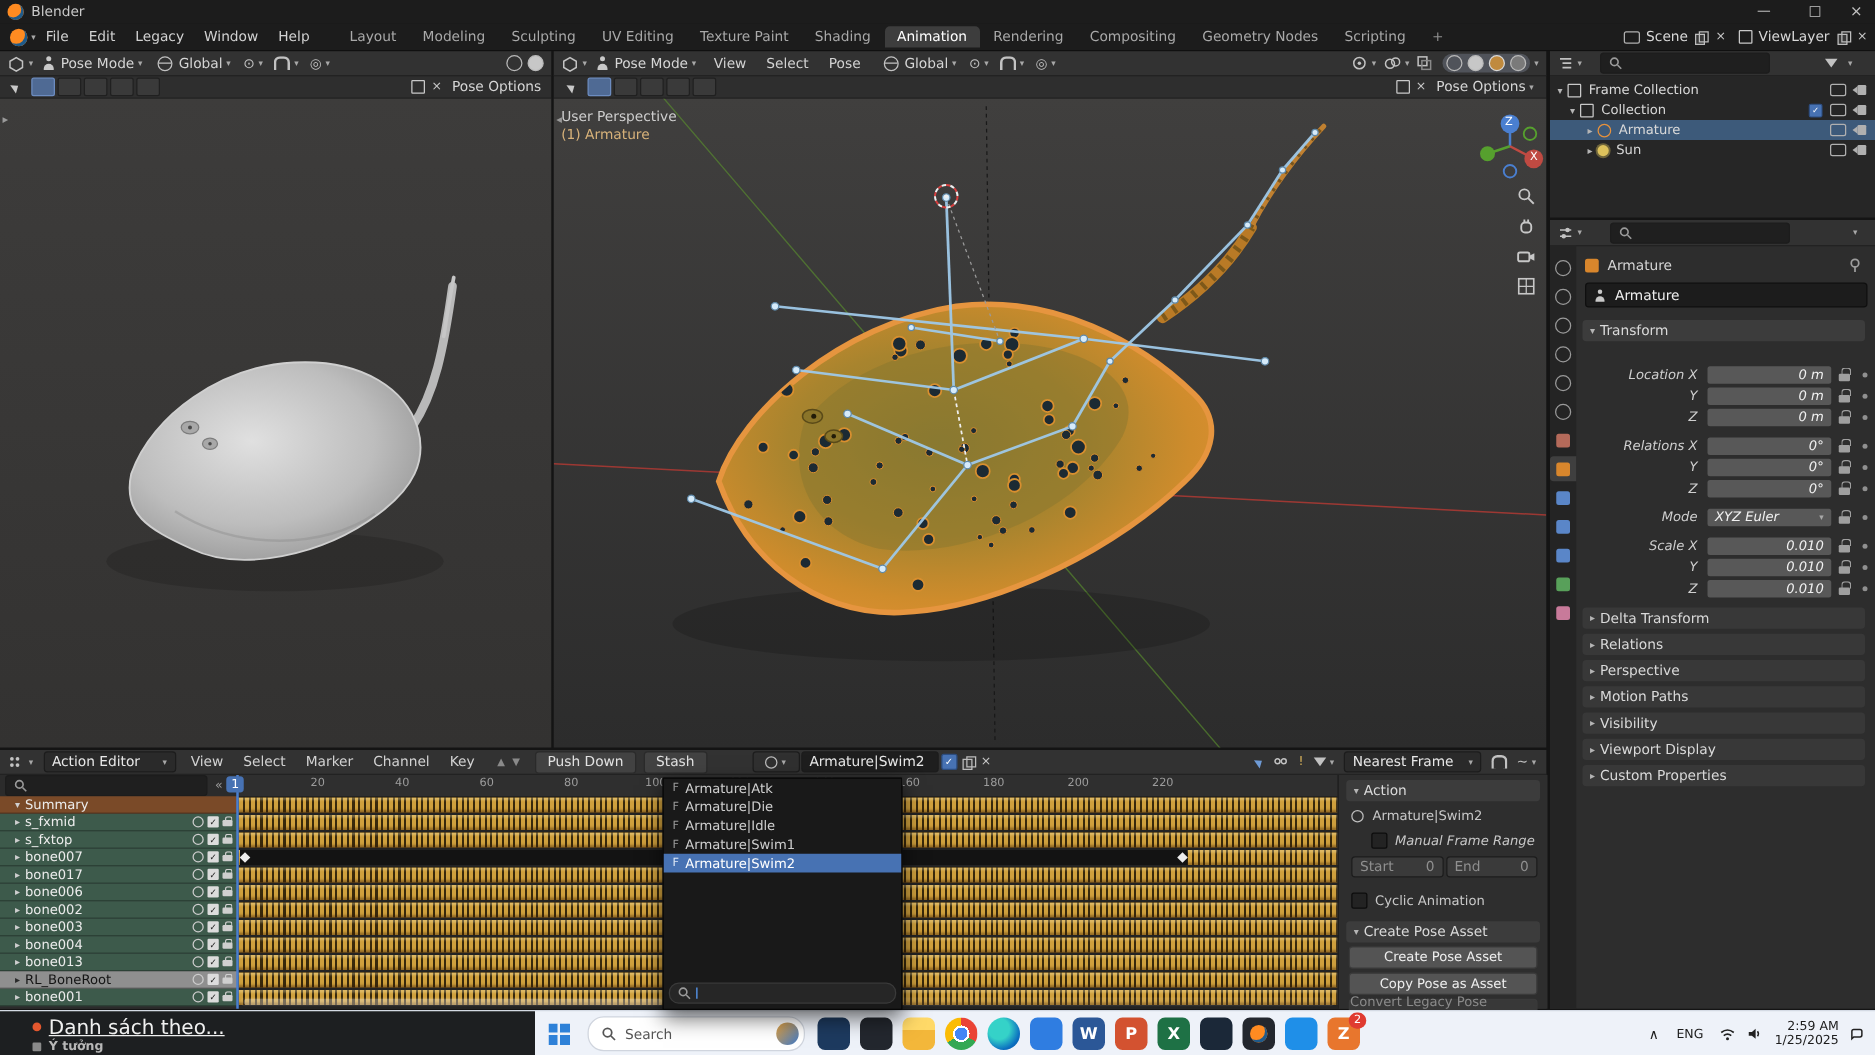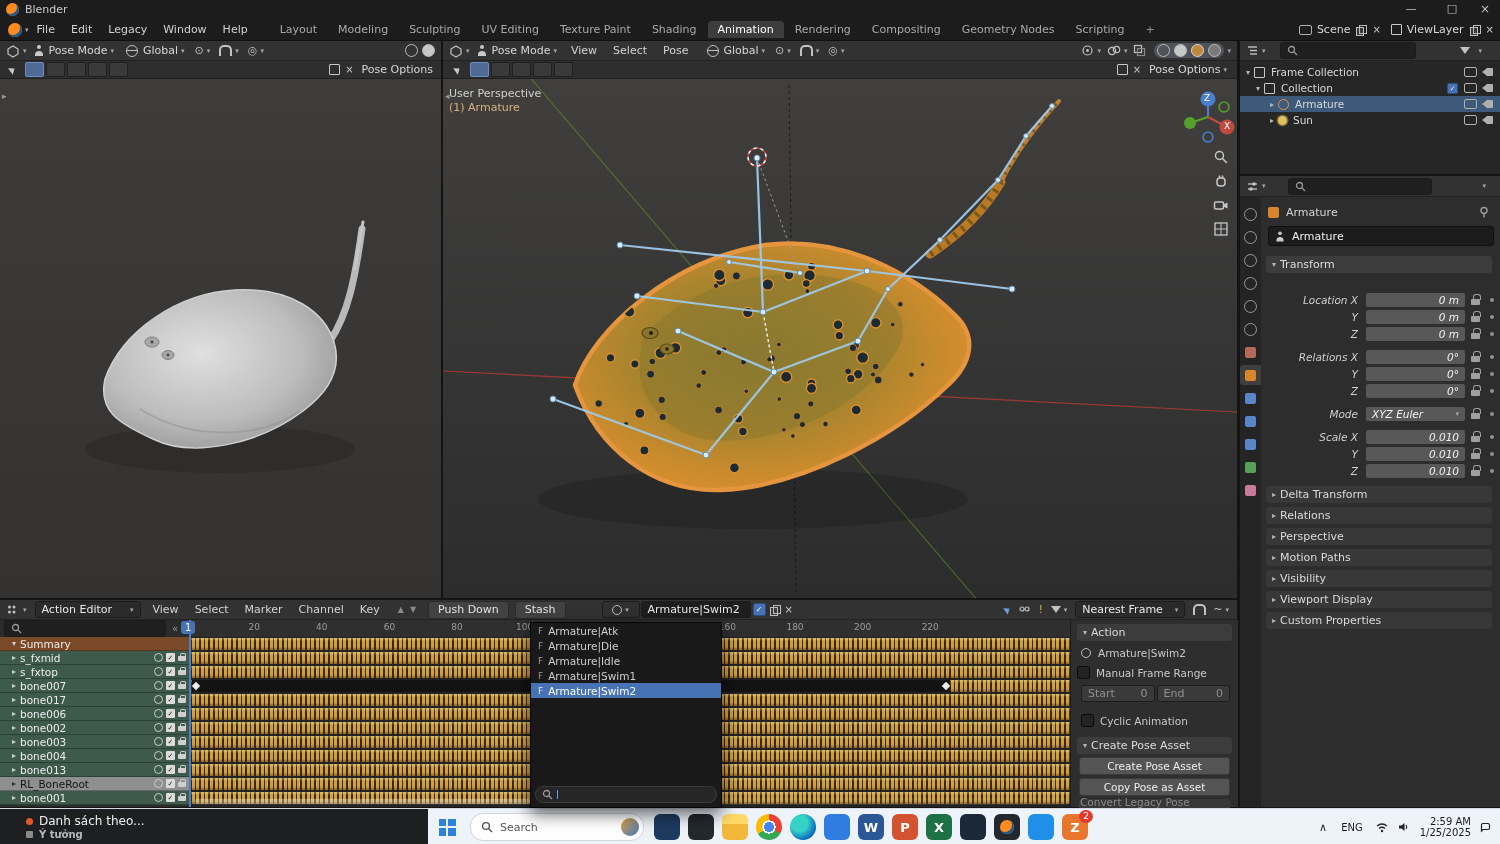--- a/index.html
+++ b/index.html
@@ -933,21 +933,21 @@
 
     <div class="abs" style="left:1070px;top:20px;width:167px;height:187px;background:#2e2e2e;border-left:1px solid #1d1d1d;">
       <div class="cpanel" style="margin:4px 6px 0 6px;background:#3c3c3c;">
         <span class="tri">▾</span>
           <span>Action</span>
       </div>
       <div class="row" style="margin:6px 8px 0 10px;">
         <span style="width:8px;height:8px;border-radius:50%;border:1.4px solid #bdbdbd;"></span>
         <span class="klabel" style="margin-left:7px;">Armature|Swim2</span>
       </div>
-      <div class="row" style="margin:7px 8px 0 6px;">
+      <div class="row" style="margin:7px 8px 0 26px;font-style:italic;">
         <span class="cb"></span>
         <span class="klabel" style="margin-left:6px;">Manual Frame Range</span>
       </div>
       <div class="row" style="margin:6px 8px 0 10px;">
         <div class="field" style="width:66px;background:#3a3a3a;color:#8f8f8f;justify-content:space-between;">
           <span>Start</span>
           <span>0</span>
         </div>
         <div class="field" style="width:66px;background:#3a3a3a;color:#8f8f8f;justify-content:space-between;margin-left:2px;">
           <span>End</span>
@@ -997,21 +997,21 @@
           </svg>
         <span style="width:1px;height:9px;background:#5aa0ff;margin-left:4px;"></span>
       </div>
     </div>
   </div>
 
   <div id="taskbar">
     <div class="abs" style="left:0;top:0;width:428px;height:36px;background:#1d1f21;display:flex;flex-direction:column;justify-content:center;padding-left:26px;box-sizing:border-box;">
       <div class="row">
         <span style="width:7px;height:7px;border-radius:50%;background:#e4572e;margin-right:6px;"></span>
-        <span style="color:#f0f0f0;font-size:12px;">Danh sách theo...</span>
+        <span style="color:#f0f0f0;font-size:16px;text-decoration:underline;">Danh sách theo...</span>
       </div>
       <div class="row" style="margin-top:1px;font-weight:bold;">
         <span style="width:7px;height:7px;background:#8a8a8a;border-radius:1px;margin-right:6px;"></span>
         <span style="color:#b8b8b8;font-size:10px;">Ý tưởng</span>
       </div>
     </div>
     <div class="row" style="position:absolute;left:430px;top:0;height:36px;">
       <div class="tb-app" style="background:transparent;">
         <span class="win-logo">
             <span></span>

